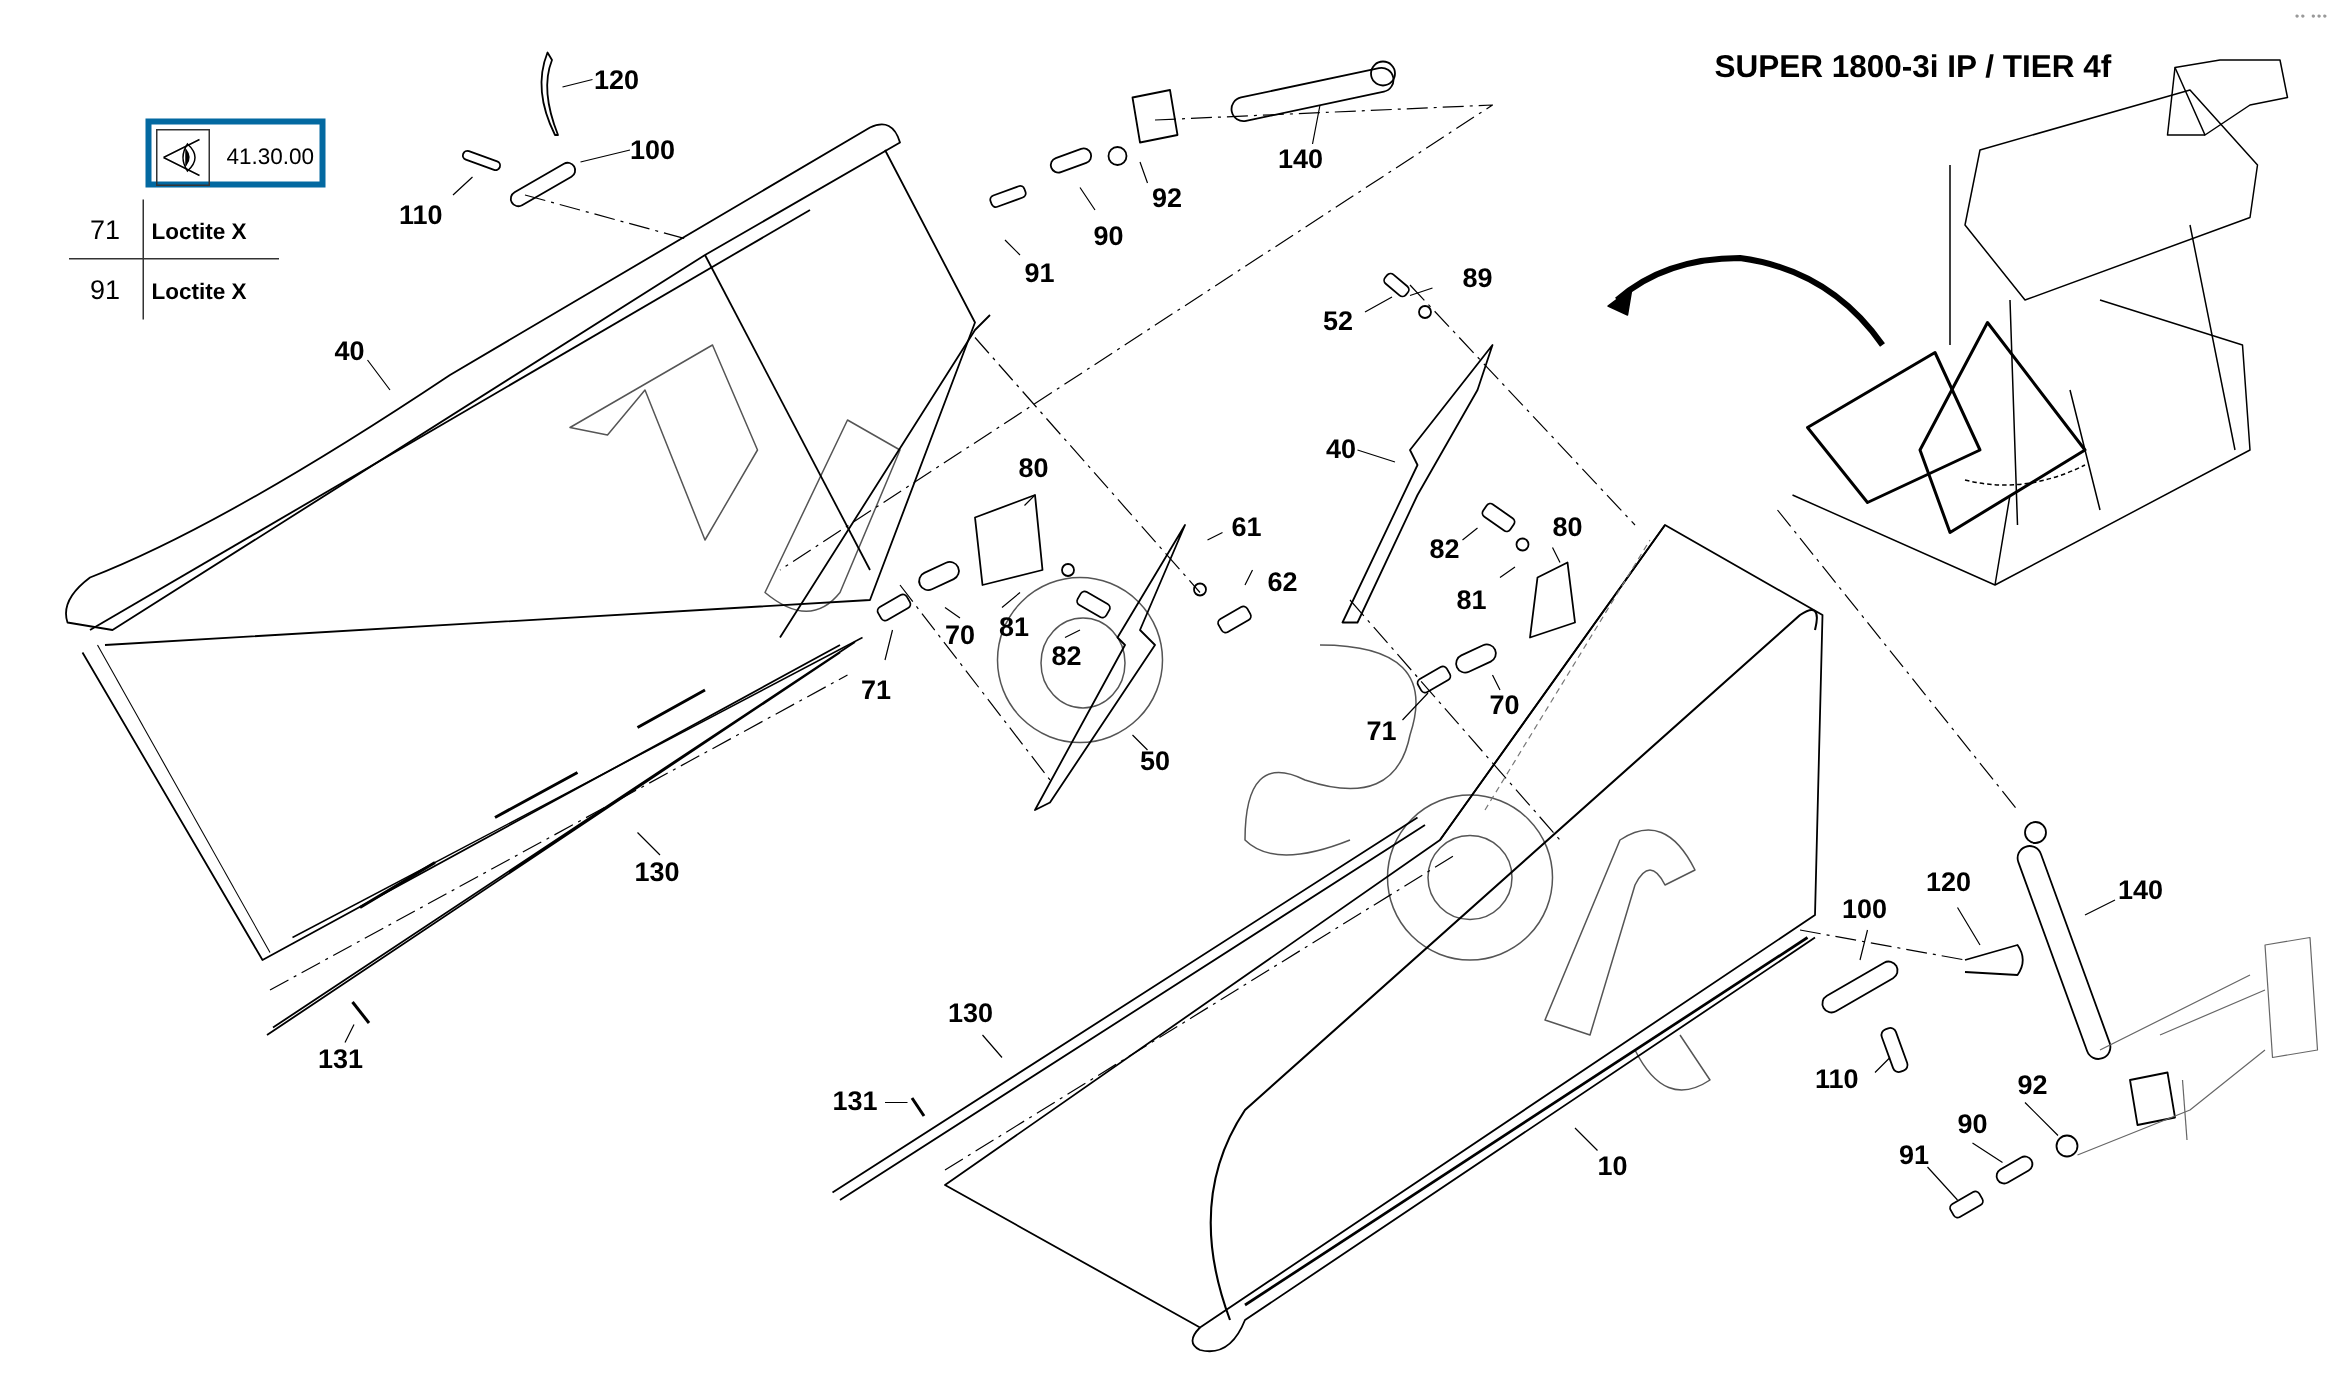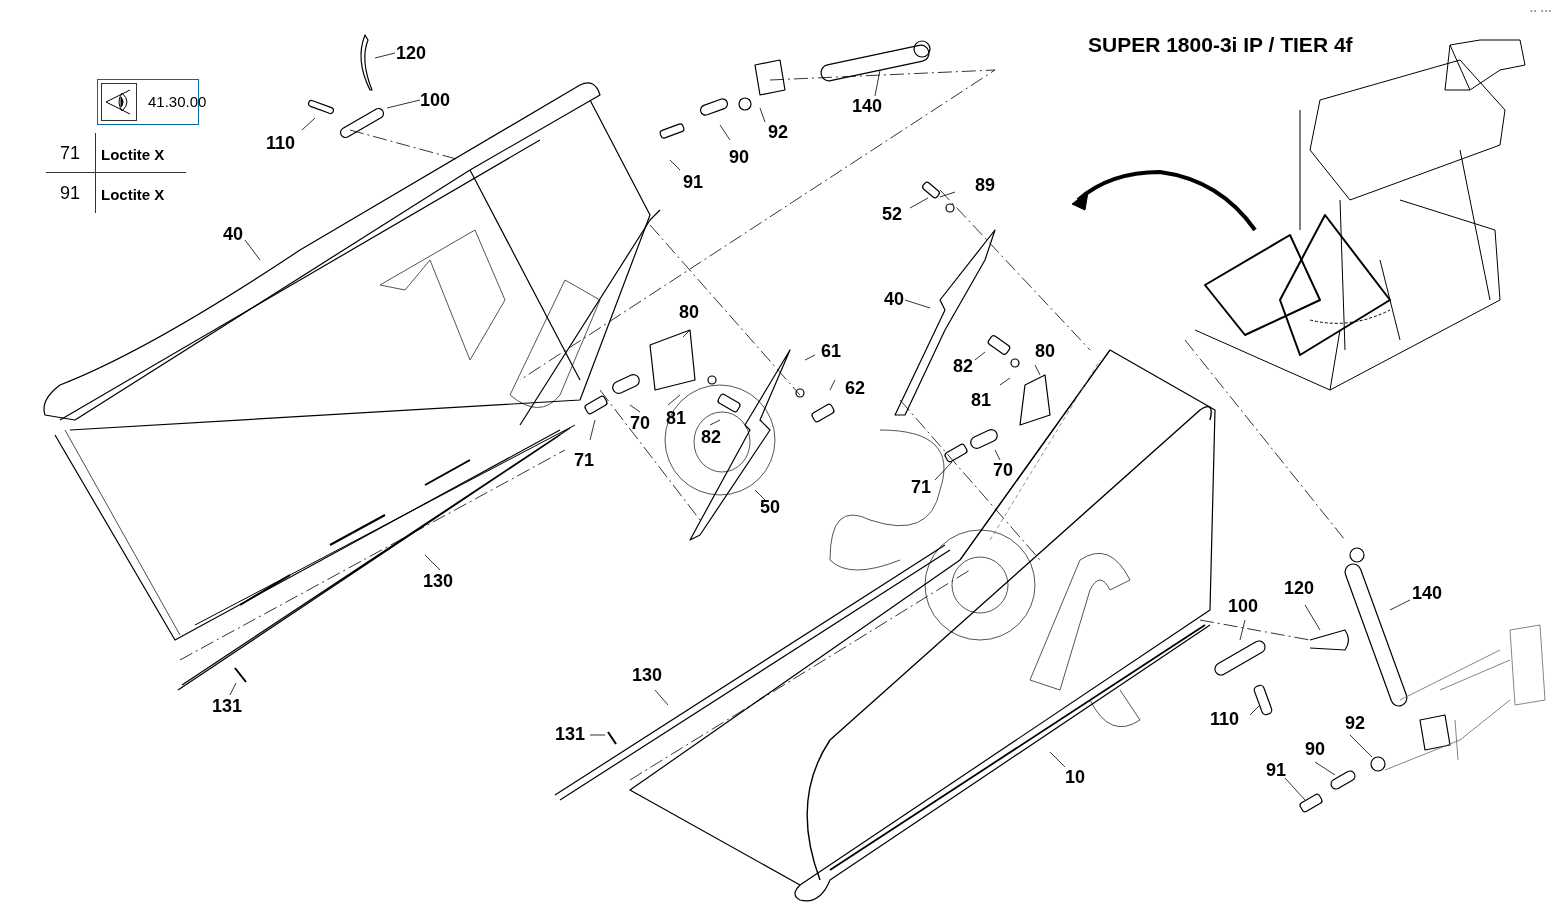--- a/index.html
+++ b/index.html
@@ -1,20 +1,20 @@
 <!DOCTYPE html>
 <html><head>
 <meta charset="utf-8">
 <style>
   html, body { margin: 0; padding: 0; background: #ffffff; }
   body { width: 1558px; height: 923px; position: relative; overflow: hidden; font-family: "Liberation Sans", sans-serif; color: #000; }
   #canvas { position: absolute; left: 0; top: 0; width: 1558px; height: 923px; }
   .lbl { position: absolute; font-size: 18px; line-height: 18px; font-family: "Liberation Sans", sans-serif; color: #000; white-space: nowrap; font-weight: bold; }
-  .title { position: absolute; left: 1088px; top: 33px; font-size: 21px; font-weight: bold; font-family: "Liberation Sans", sans-serif; white-space: nowrap; text-align: right; }
-  .refbox { position: absolute; left: 97px; top: 79px; width: 102px; height: 46px; border: 1px solid #0369a1; box-sizing: border-box; background: #fff; }
+  .title { position: absolute; left: 1143px; top: 33px; font-size: 21px; font-weight: bold; font-family: "Liberation Sans", sans-serif; white-space: nowrap; text-align: right; }
+  .refbox { position: absolute; left: 97px; top: 79px; width: 120px; height: 46px; border: 4px solid #0369a1; box-sizing: border-box; background: #fff; }
   .refbox .eye { position: absolute; left: 3px; top: 3px; width: 36px; height: 38px; border: 1px solid #333; box-sizing: border-box; }
   .refbox .refnum { position: absolute; left: 50px; top: 13px; font-size: 15px; }
   .ltable { position: absolute; left: 46px; top: 133px; width: 150px; height: 80px; }
   .ltable .vline { position: absolute; left: 49px; top: 0; width: 1px; height: 80px; background: #333; }
   .ltable .hline { position: absolute; left: 0; top: 39px; width: 140px; height: 1px; background: #333; }
   .ltable .num { position: absolute; left: 14px; font-size: 18px; }
   .ltable .txt { position: absolute; left: 55px; font-size: 15px; font-weight: bold; }
   .corner-dots { position: absolute; left: 1530px; top: 6px; font-size: 8px; color: #999; letter-spacing: 1px; }
 </style>
 </head>

